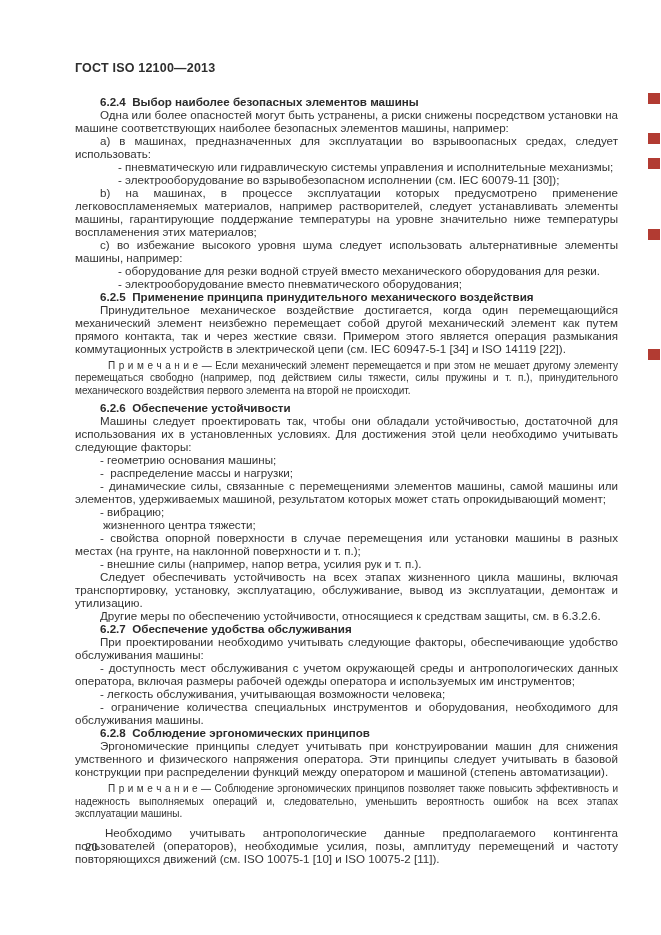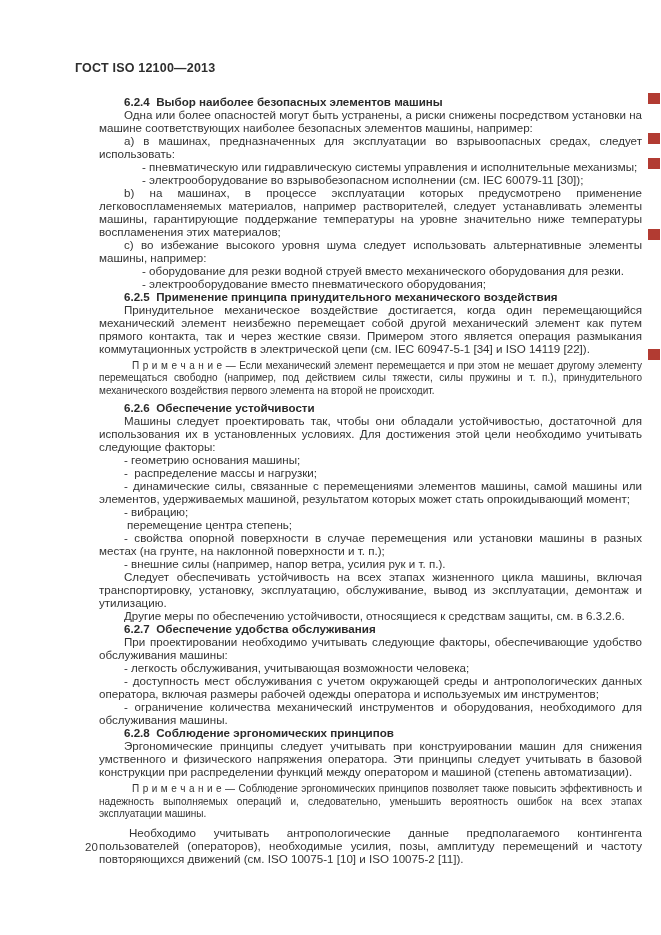--- a/index.html
+++ b/index.html
@@ -14,21 +14,21 @@
     padding:62px 43px 0 75px;
   }
   .doc-header{
     font-size:12.5px;
     font-weight:bold;
     color:#2e2e2e;
     line-height:13px;
     margin:0 0 20px 0;
     letter-spacing:.2px;
   }
-  .body-col{width:543px;margin-left:24px;}
+  .body-col{width:543px;}
   .body-col p{
     margin:0;
     font-size:11.6px;
     line-height:13px;
     text-align:justify;
     color:#333333;
   }
   p.h{
     font-weight:bold;
     color:#2b2b2b;
@@ -78,30 +78,30 @@
     <p class="li2">- электрооборудование вместо пневматического оборудования;</p>
     <p class="h">6.2.5&nbsp; Применение принципа принудительного механического воздействия</p>
     <p class="p">Принудительное механическое воздействие достигается, когда один перемещающийся механический элемент неизбежно перемещает собой другой механический элемент как путем прямого контакта, так и через жесткие связи. Примером этого является операция размыкания коммутационных устройств в электрической цепи (см. IEC 60947-5-1 [34] и ISO 14119 [22]).</p>
     <p class="note">П р и м е ч а н и е — Если механический элемент перемещается и при этом не мешает другому элементу перемещаться свободно (например, под действием силы тяжести, силы пружины и т. п.), принудительного механического воздействия первого элемента на второй не происходит.</p>
     <p class="h">6.2.6&nbsp; Обеспечение устойчивости</p>
     <p class="p">Машины следует проектировать так, чтобы они обладали устойчивостью, достаточной для использования их в установленных условиях. Для достижения этой цели необходимо учитывать следующие факторы:</p>
     <p class="li">- геометрию основания машины;</p>
     <p class="li">-&nbsp; распределение массы и нагрузки;</p>
     <p class="li">- динамические силы, связанные с перемещениями элементов машины, самой машины или элементов, удерживаемых машиной, результатом которых может стать опрокидывающий момент;</p>
     <p class="li">- вибрацию;</p>
-    <p class="lin">перемещение центра степень;</p>
+    <p class="lin">жизненного центра тяжести;</p>
     <p class="li">- свойства опорной поверхности в случае перемещения или установки машины в разных местах (на грунте, на наклонной поверхности и т. п.);</p>
     <p class="li">- внешние силы (например, напор ветра, усилия рук и т. п.).</p>
     <p class="p">Следует обеспечивать устойчивость на всех этапах жизненного цикла машины, включая транспортировку, установку, эксплуатацию, обслуживание, вывод из эксплуатации, демонтаж и утилизацию.</p>
     <p class="p">Другие меры по обеспечению устойчивости, относящиеся к средствам защиты, см. в 6.3.2.6.</p>
     <p class="h">6.2.7&nbsp; Обеспечение удобства обслуживания</p>
     <p class="p">При проектировании необходимо учитывать следующие факторы, обеспечивающие удобство обслуживания машины:</p>
+    <p class="li">- доступность мест обслуживания с учетом окружающей среды и антропологических данных оператора, включая размеры рабочей одежды оператора и используемых им инструментов;</p>
     <p class="li">- легкость обслуживания, учитывающая возможности человека;</p>
-    <p class="li">- доступность мест обслуживания с учетом окружающей среды и антропологических данных оператора, включая размеры рабочей одежды оператора и используемых им инструментов;</p>
-    <p class="li">- ограничение количества механический инструментов и оборудования, необходимого для обслуживания машины.</p>
+    <p class="li">- ограничение количества специальных инструментов и оборудования, необходимого для обслуживания машины.</p>
     <p class="h">6.2.8&nbsp; Соблюдение эргономических принципов</p>
     <p class="p">Эргономические принципы следует учитывать при конструировании машин для снижения умственного и физического напряжения оператора. Эти принципы следует учитывать в базовой конструкции при распределении функций между оператором и машиной (степень автоматизации).</p>
     <p class="note">П р и м е ч а н и е — Соблюдение эргономических принципов позволяет также повысить эффективность и надежность выполняемых операций и, следовательно, уменьшить вероятность ошибок на всех этапах эксплуатации машины.</p>
     <p class="p2">Необходимо учитывать антропологические данные предполагаемого контингента пользователей (операторов), необходимые усилия, позы, амплитуду перемещений и частоту повторяющихся движений (см. ISO 10075-1 [10] и ISO 10075-2 [11]).</p>
   </div>
 
   <div class="page-number">20</div>
 
   <div class="edge-mark" style="top: 93px;"></div>
   <div class="edge-mark" style="top: 133px;"></div>

